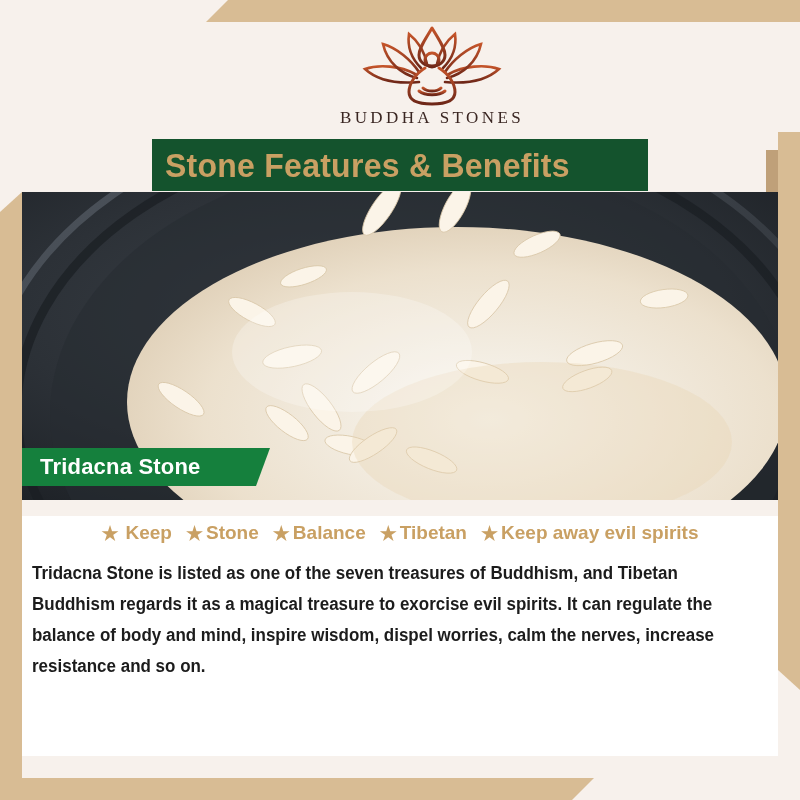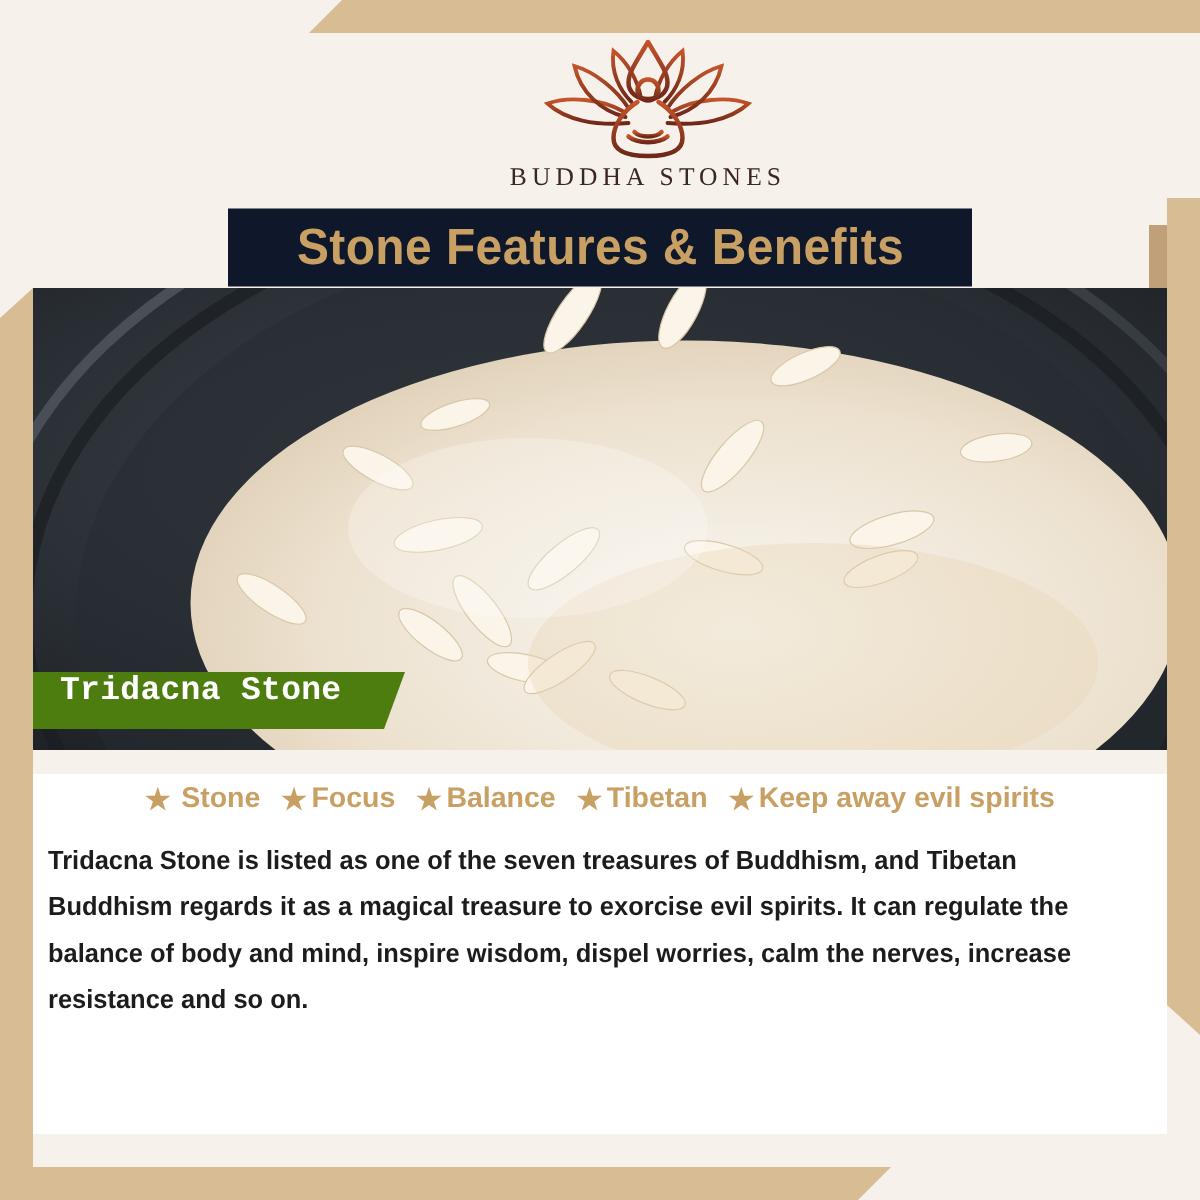--- a/index.html
+++ b/index.html
@@ -51,44 +51,43 @@
   .logo-mark{width:150px;height:88px;display:block;}
   .logo-text{
     font-family:"Liberation Serif", serif;
     font-size:17px;letter-spacing:3.4px;color:#3A2622;
     margin-top:-2px;
   }
 
   
   .title-panel{
     position:absolute;left:152px;top:139px;width:496px;height:52px;
-    background:#0f172a;
-    display:flex;align-items:center;justify-content:center;
+    background:#14532d;
+    display:flex;align-items:center;
   }
   .title-text{
     font-family:"Liberation Sans Narrow","Liberation Sans",sans-serif;
     font-weight:bold;font-size:34px;color:#C9A063;
     letter-spacing:0.3px;white-space:nowrap;
     transform:scaleX(0.94);
   }
 
   
   .photo{
     position:absolute;left:22px;top:192px;width:756px;height:308px;
     overflow:hidden;background:#2E3338;
   }
   .photo svg{display:block;width:100%;height:100%;}
 
   
   .stone-label{
     position:absolute;left:22px;top:448px;width:248px;height:38px;
-    background:#4d7c0f;
-    display:flex;align-items:flex-start;
+    background:#15803d;
+    display:flex;align-items:center;
     clip-path:polygon(0 0, 100% 0, calc(100% - 14px) 100%, 0 100%);
-    font-family:Liberation Mono, monospace;
   }
   .stone-label span{
     color:#FFFFFF;font-size:22px;font-weight:bold;
     padding-left:18px;letter-spacing:0.2px;
   }
 
   
   .content{
     position:absolute;left:22px;top:500px;width:756px;height:256px;
     background:#FFFFFF;
@@ -236,28 +235,28 @@
   <div class="stone-label">
     <span>Tridacna Stone</span>
   </div>
 
   <div class="content">
     <div class="content-tint"></div>
 
     <div class="features">
       <div class="feature spaced">
         <span class="star">★</span>
+        <span>Keep</span>
+      </div>
+      <div class="feature">
+        <span class="star">★</span>
         <span>Stone</span>
       </div>
       <div class="feature">
         <span class="star">★</span>
-        <span>Focus</span>
-      </div>
-      <div class="feature">
-        <span class="star">★</span>
         <span>Balance</span>
       </div>
       <div class="feature">
         <span class="star">★</span>
         <span>Tibetan</span>
       </div>
       <div class="feature">
         <span class="star">★</span>
         <span>Keep away evil spirits</span>
       </div>

